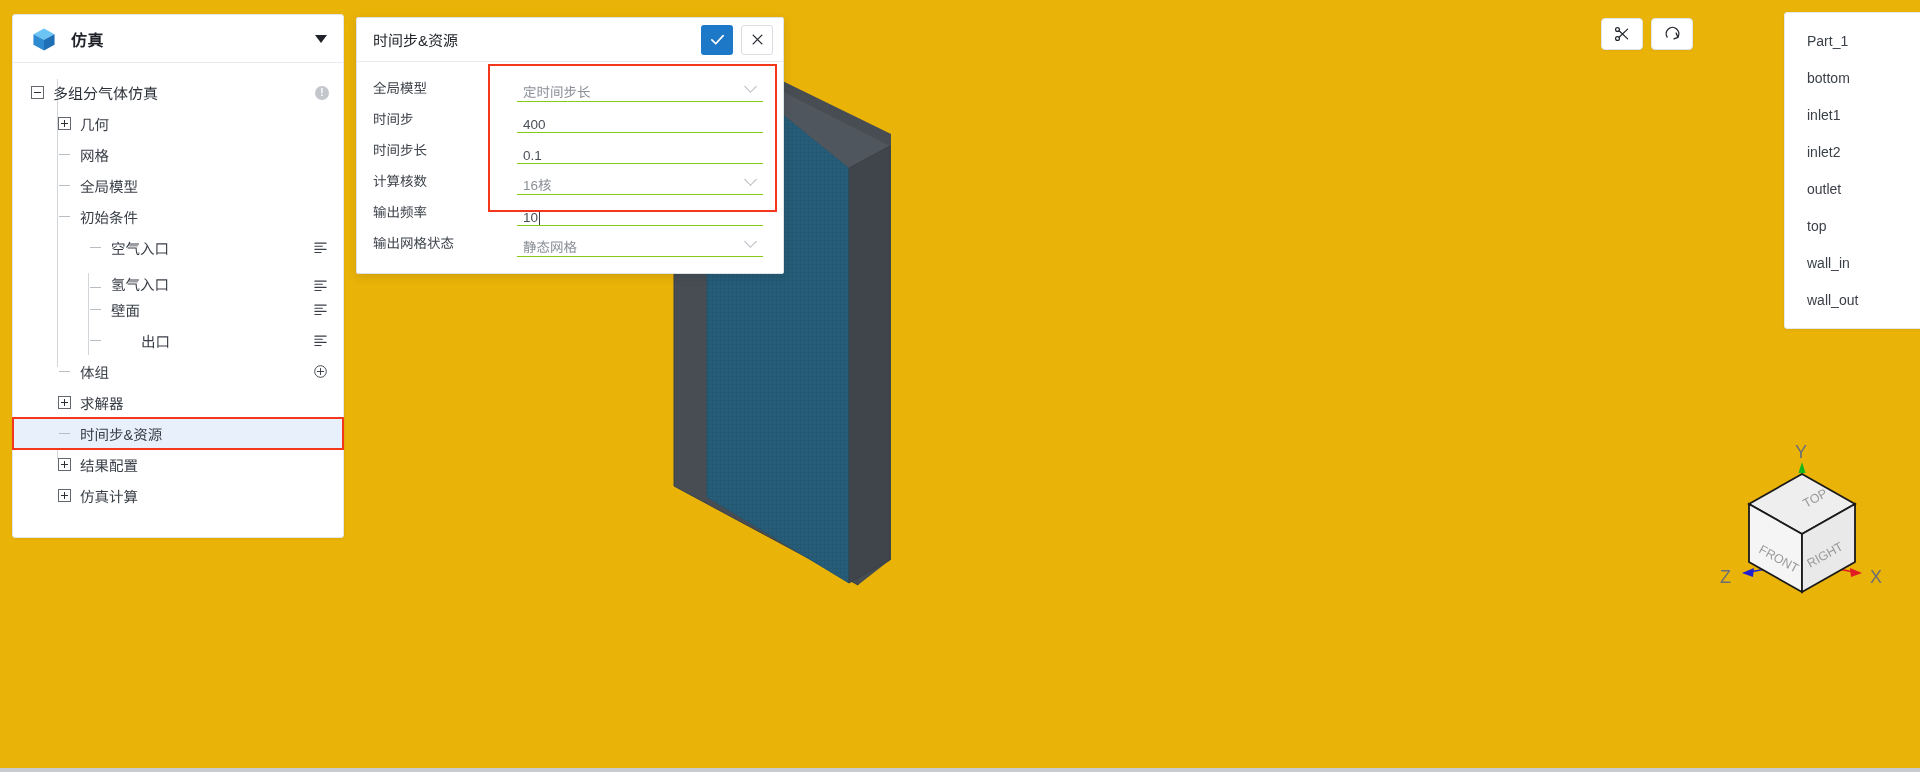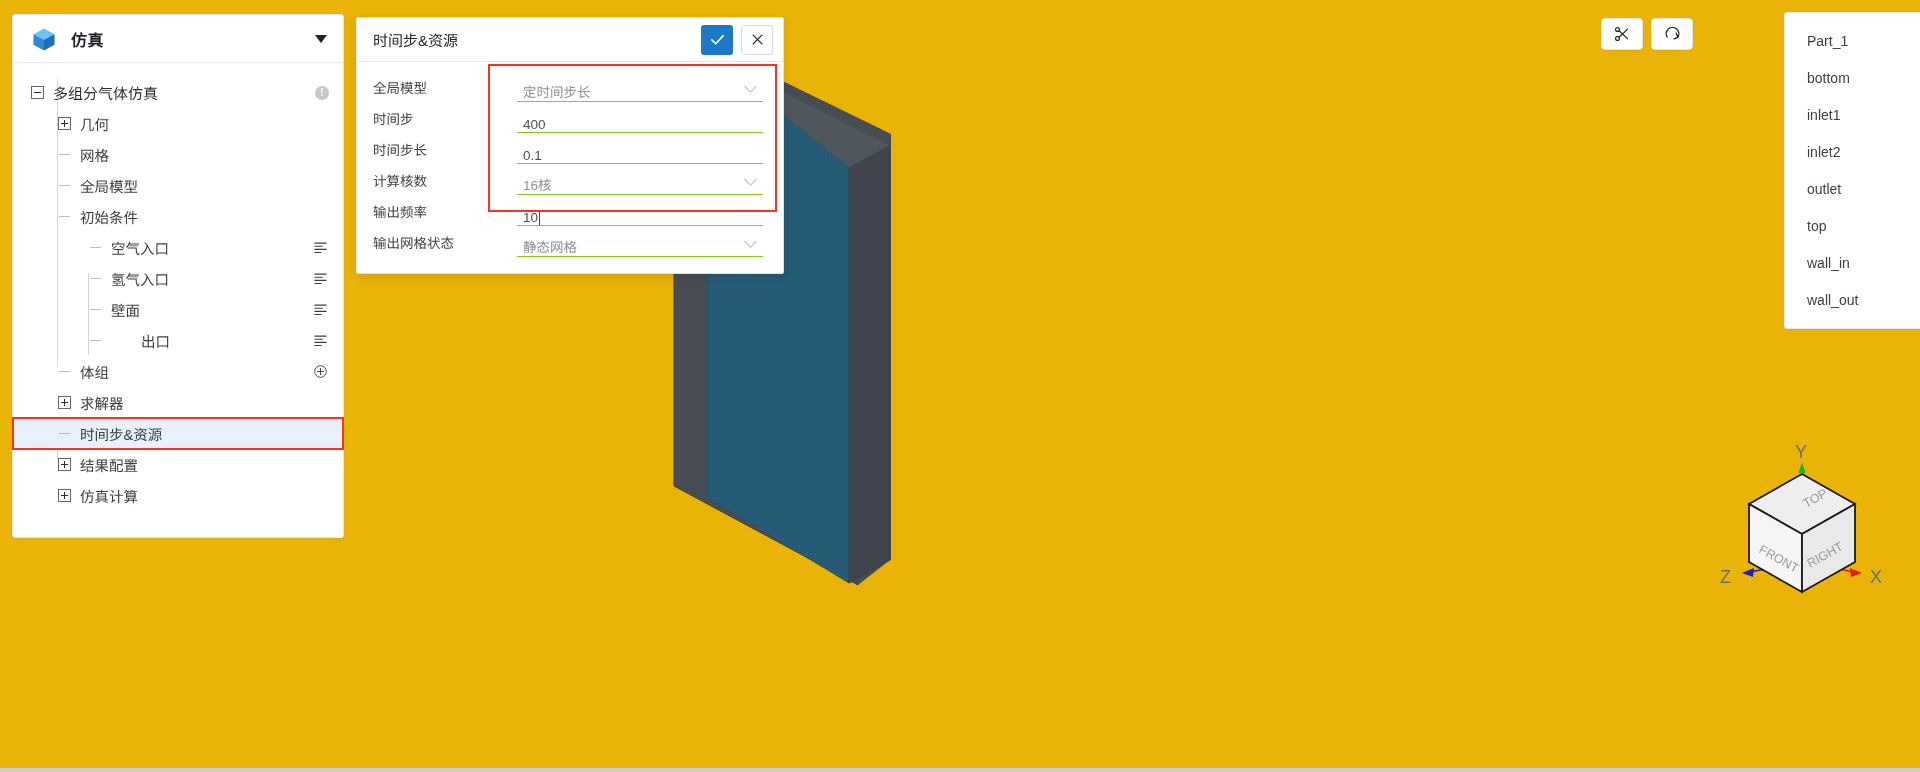--- a/index.html
+++ b/index.html
@@ -378,21 +378,21 @@
         </div>
         <div class="tree-row" style="padding-left: 76px;">
           <div class="tee"></div>
           <div class="label">空气入口</div>
           <div class="row-icon">
             <svg width="15" height="15" viewBox="0 0 24 24">
               <path d="M3 5 H21 M3 10 H15 M3 15 H21 M3 20 H13" stroke="#3a3f47" stroke-width="1.7" stroke-linecap="round"></path>
             </svg>
           </div>
         </div>
-        <div class="tree-row" style="padding-left: 76px;">
+        <div class="tree-row" style="padding-left: 76px; align-items: flex-end;">
           <div class="tee"></div>
           <div class="label">氢气入口</div>
           <div class="row-icon">
             <svg width="15" height="15" viewBox="0 0 24 24">
               <path d="M3 5 H21 M3 10 H15 M3 15 H21 M3 20 H13" stroke="#3a3f47" stroke-width="1.7" stroke-linecap="round"></path>
             </svg>
           </div>
         </div>
         <div class="tree-row" style="padding-left: 76px;">
           <div class="tee"></div>

